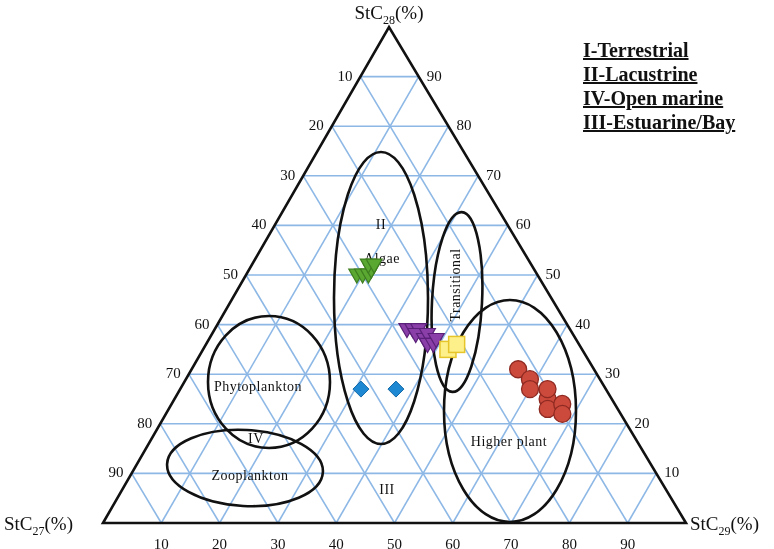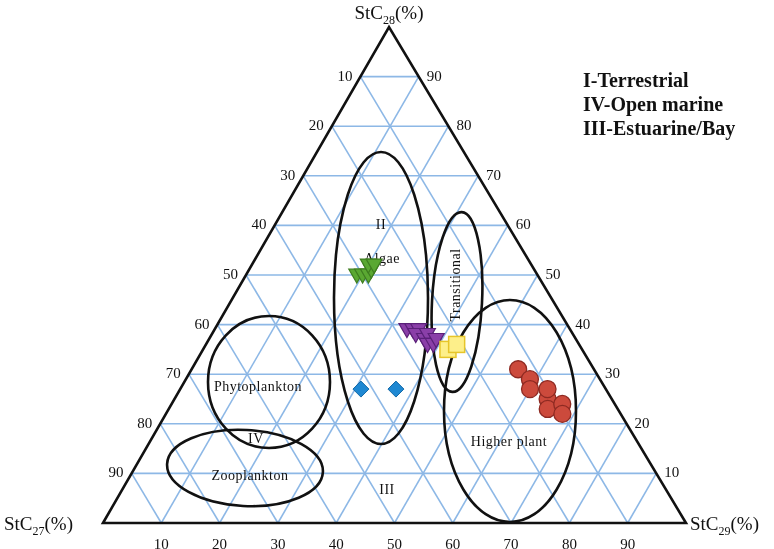--- a/index.html
+++ b/index.html
@@ -1,21 +1,21 @@
 <!DOCTYPE html>
 <html><head>
 <meta charset="utf-8">
 <style>
   html,body{margin:0;padding:0;background:#fff;}
   body{width:774px;height:549px;overflow:hidden;position:relative;font-family:"Liberation Serif","DejaVu Serif",serif;}
   svg{position:absolute;left:0;top:0;}
   .tick{font-size:15px;fill:#111;font-family:"Liberation Serif","DejaVu Serif",serif;}
   .axis-label{font-size:19px;fill:#111;font-family:"Liberation Serif","DejaVu Serif",serif;}
   .region-label{font-size:14px;fill:#111;font-family:"Liberation Serif","DejaVu Serif",serif;letter-spacing:0.5px;}
-  .legend{position:absolute;left:583px;top:68px;font-size:20px;line-height:24px;color:#111;font-weight:bold;font-family:"Liberation Serif","DejaVu Serif",serif;}
+  .legend{position:absolute;left:583px;top:38px;font-size:20px;line-height:24px;color:#111;font-weight:bold;font-family:"Liberation Serif","DejaVu Serif",serif;text-decoration:underline;}
   .legend div{white-space:nowrap;}
 </style>
 </head>
 <body>
 
 <svg id="plot" width="774" height="549" viewBox="0 0 774 549" xmlns="http://www.w3.org/2000/svg">
   <g id="grid">
       <line x1="131.60000000000002" y1="473.4" x2="656.3" y2="473.4" stroke="#8db8e6" stroke-width="1.6"></line>
       <line x1="360.40000000000003" y1="76.60000000000001" x2="627.6999999999999" y2="523" stroke="#8db8e6" stroke-width="1.6"></line>
       <line x1="161.3" y1="523" x2="418.70000000000005" y2="76.60000000000001" stroke="#8db8e6" stroke-width="1.6"></line>
@@ -123,15 +123,16 @@
     </g>
   <g id="labels">
       <text x="389" y="19" text-anchor="middle" class="axis-label"><tspan>StC</tspan><tspan font-size="12" dy="5">28</tspan><tspan dy="-5">(%)</tspan></text>
       <text x="4" y="530" text-anchor="start" class="axis-label"><tspan>StC</tspan><tspan font-size="12" dy="5">27</tspan><tspan dy="-5">(%)</tspan></text>
       <text x="690" y="530" text-anchor="start" class="axis-label"><tspan>StC</tspan><tspan font-size="12" dy="5">29</tspan><tspan dy="-5">(%)</tspan></text>
     </g>
 </svg>
 
 <div class="legend">
   <div>I-Terrestrial</div>
+  <div>II-Lacustrine</div>
   <div>IV-Open marine</div>
   <div>III-Estuarine/Bay</div>
 </div>
 
 </body></html>

